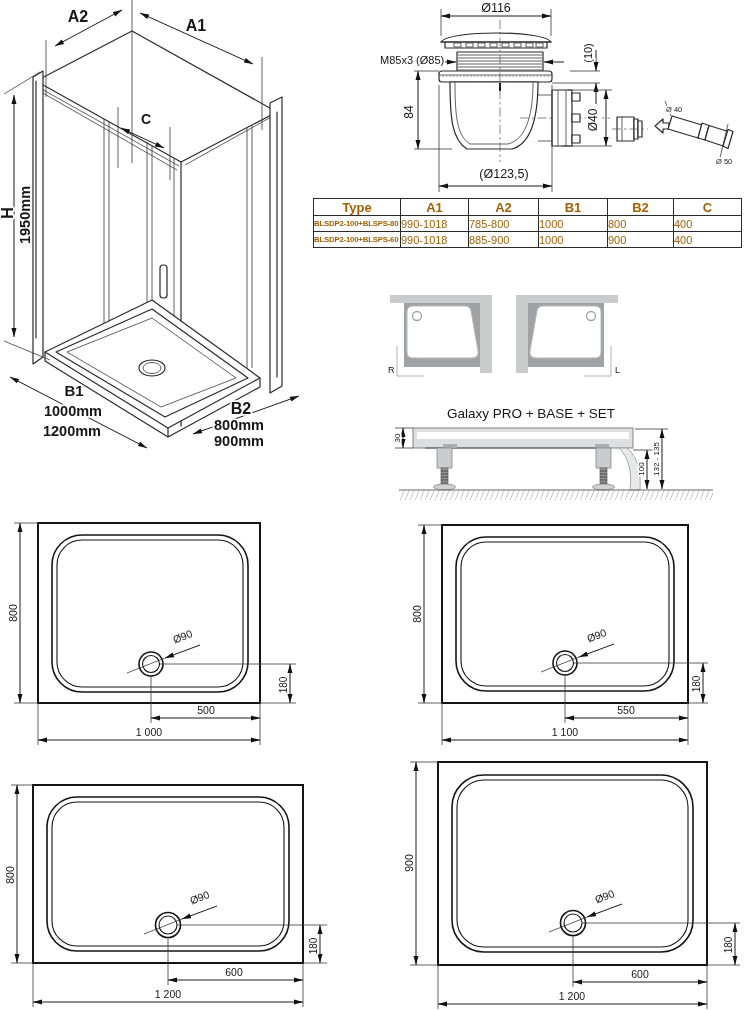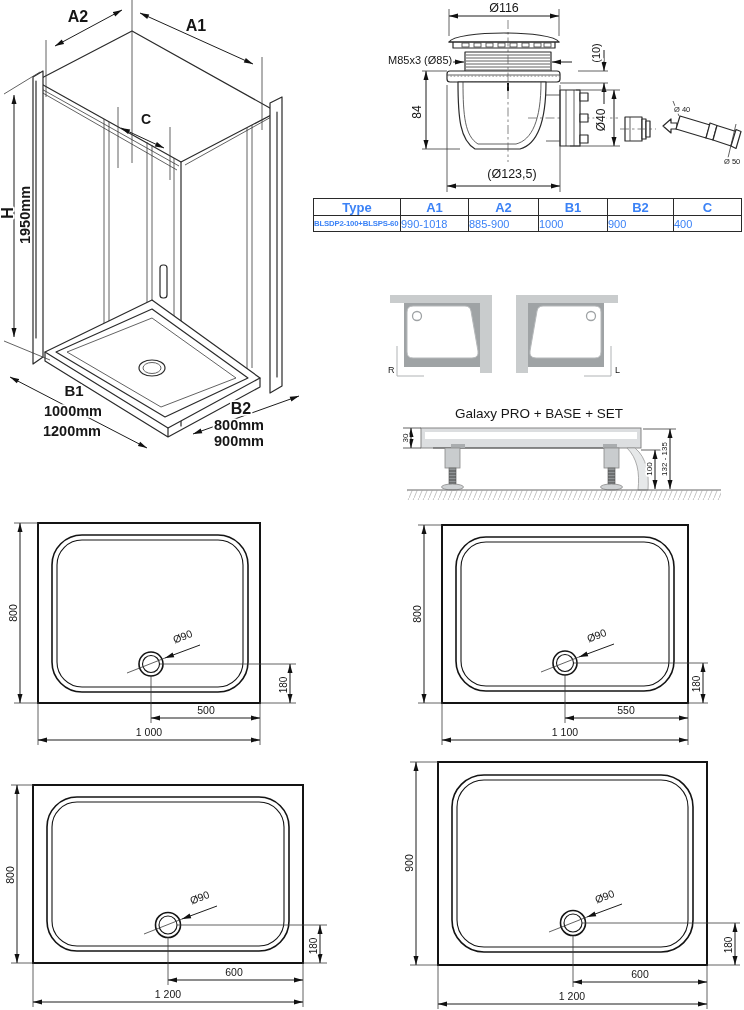--- a/index.html
+++ b/index.html
@@ -11,21 +11,21 @@
   .lnf{stroke:#2a2a2a;stroke-width:1.2;fill:#fff;stroke-linejoin:round}
   .thin{stroke:#3a3a3a;stroke-width:0.8;fill:none}
   .dim{stroke:#1d1d1d;stroke-width:1;fill:none}
   .cl{stroke:#555;stroke-width:0.7;fill:none;stroke-dasharray:9 3 2.5 3}
   .blbl{font-weight:bold}
   .halo{paint-order:stroke;stroke:#fff;stroke-width:3.5px;stroke-linejoin:round}
   .trect{fill:#fff;stroke:#141414;stroke-width:2}
   .inner1{fill:none;stroke:#141414;stroke-width:1.6}
   .inner2{fill:none;stroke:#141414;stroke-width:1.1}
   table.spec{position:absolute;left:313px;top:198px;border-collapse:collapse;table-layout:fixed;width:428px}
-  .spec th,.spec td{border:1.2px solid #2a2a2a;vertical-align:middle;padding:0;color:#3b82f6;overflow:hidden;white-space:nowrap}
+  .spec th,.spec td{border:1.2px solid #2a2a2a;vertical-align:middle;padding:0;color:#a16207;overflow:hidden;white-space:nowrap}
   .spec th{font-size:13px;height:16px;font-weight:bold}
   .spec td{font-size:11px;height:15px}
   .spec td.type{font-size:7.8px;font-weight:bold;letter-spacing:-0.2px}
 </style>
 </head>
 <body>
 
 <svg width="0" height="0" style="position:absolute">
   <defs>
     <marker id="ah" viewBox="0 0 10 6" markerWidth="10" markerHeight="6" refX="9.5" refY="3" orient="auto-start-reverse" markerUnits="userSpaceOnUse">
@@ -83,21 +83,21 @@
     <text class="blbl halo" x="74" y="396" font-size="15" text-anchor="middle">B1</text>
     <text class="blbl halo" x="73" y="416" font-size="14.5" text-anchor="middle">1000mm</text>
     <text class="blbl halo" x="72" y="436" font-size="14.5" text-anchor="middle">1200mm</text>
     <text class="blbl halo" x="241" y="414" font-size="16" text-anchor="middle">B2</text>
     <text class="blbl halo" x="239" y="430" font-size="14.5" text-anchor="middle">800mm</text>
     <text class="blbl halo" x="239" y="446" font-size="14.5" text-anchor="middle">900mm</text>
   </g>
 </svg>
 </div>
 
-<div class="abs" style="left:380px;top:0">
+<div class="abs" style="left:372px;top:0">
 <svg width="364" height="200" viewBox="0 0 364 200">
   <g>
     <path class="lnf" d="M69,42 C76,30 172,30 179,42 Z"></path>
     <path class="ln" d="M69,42 H179 M73,42 V48 M175,42 V48 M73,48 H175"></path>
     <g class="thin">
       <rect x="82" y="43" width="7" height="4"></rect>
           <rect x="94" y="43" width="7" height="4"></rect>
       <rect x="106" y="43" width="7" height="4"></rect>
           <rect x="118" y="43" width="7" height="4"></rect>
       <rect x="130" y="43" width="7" height="4"></rect>
@@ -175,20 +175,28 @@
       <th>Type</th>
       <th>A1</th>
       <th>A2</th>
       <th>B1</th>
       <th>B2</th>
       <th>C</th>
     </tr>
   </thead>
   <tbody>
     <tr>
+      <td class="type">BLSDP2-100+BLSPS-80</td>
+      <td>990-1018</td>
+      <td>785-800</td>
+      <td>1000</td>
+      <td>800</td>
+      <td>400</td>
+    </tr>
+    <tr>
       <td class="type">BLSDP2-100+BLSPS-60</td>
       <td>990-1018</td>
       <td>885-900</td>
       <td>1000</td>
       <td>900</td>
       <td>400</td>
     </tr>
   </tbody>
 </table>
 
@@ -209,21 +217,21 @@
   <rect x="2" y="3" width="102" height="8" fill="#c9cccd"></rect>
   <rect x="2" y="3" width="12" height="78" fill="#c9cccd"></rect>
   <rect x="14" y="11" width="76" height="64" fill="#9fa3a5"></rect>
   <path d="M29,14 L81,14 Q87,14 87,20 L87,60 Q87,66 81,66 L22,66 Q15,66 16,59 L23,19 Q24,14 29,14 Z" fill="#fff" stroke="#b5b8ba" stroke-width="1"></path>
   <circle cx="77" cy="24" r="4.5" fill="#fff" stroke="#9fa3a5" stroke-width="1.3"></circle>
   <path d="M97,54 V84 M97,84 H70" stroke="#b0b3b5" stroke-width="1" fill="none"></path>
   <text x="101" y="81" font-size="9" fill="#555">L</text>
 </svg>
 </div>
 
-<div class="abs" style="left:399px;top:402px">
+<div class="abs" style="left:391px;top:402px">
 <svg width="330" height="105" viewBox="0 0 330 105">
   <text class="halo" x="140" y="16" font-size="13.5" text-anchor="middle">Galaxy PRO + BASE + SET</text>
   <g>
     <rect x="22" y="26" width="220" height="20" fill="#dcdee0" stroke="#7a7a7a" stroke-width="0.9"></rect>
     <rect x="26" y="30" width="212" height="7" fill="#fff"></rect>
     <path class="thin" d="M34,46 H210" stroke="#8a8a8a"></path>
     <rect x="52" y="42" width="14" height="4" fill="#aaadaf"></rect>
     <rect x="204" y="42" width="14" height="4" fill="#aaadaf"></rect>
     <path d="M236,46 C248,56 250,72 249,88 L239,88 C241,70 238,56 228,46 Z" fill="#e6e8e9" stroke="#999" stroke-width="0.8"></path>
     <g>

